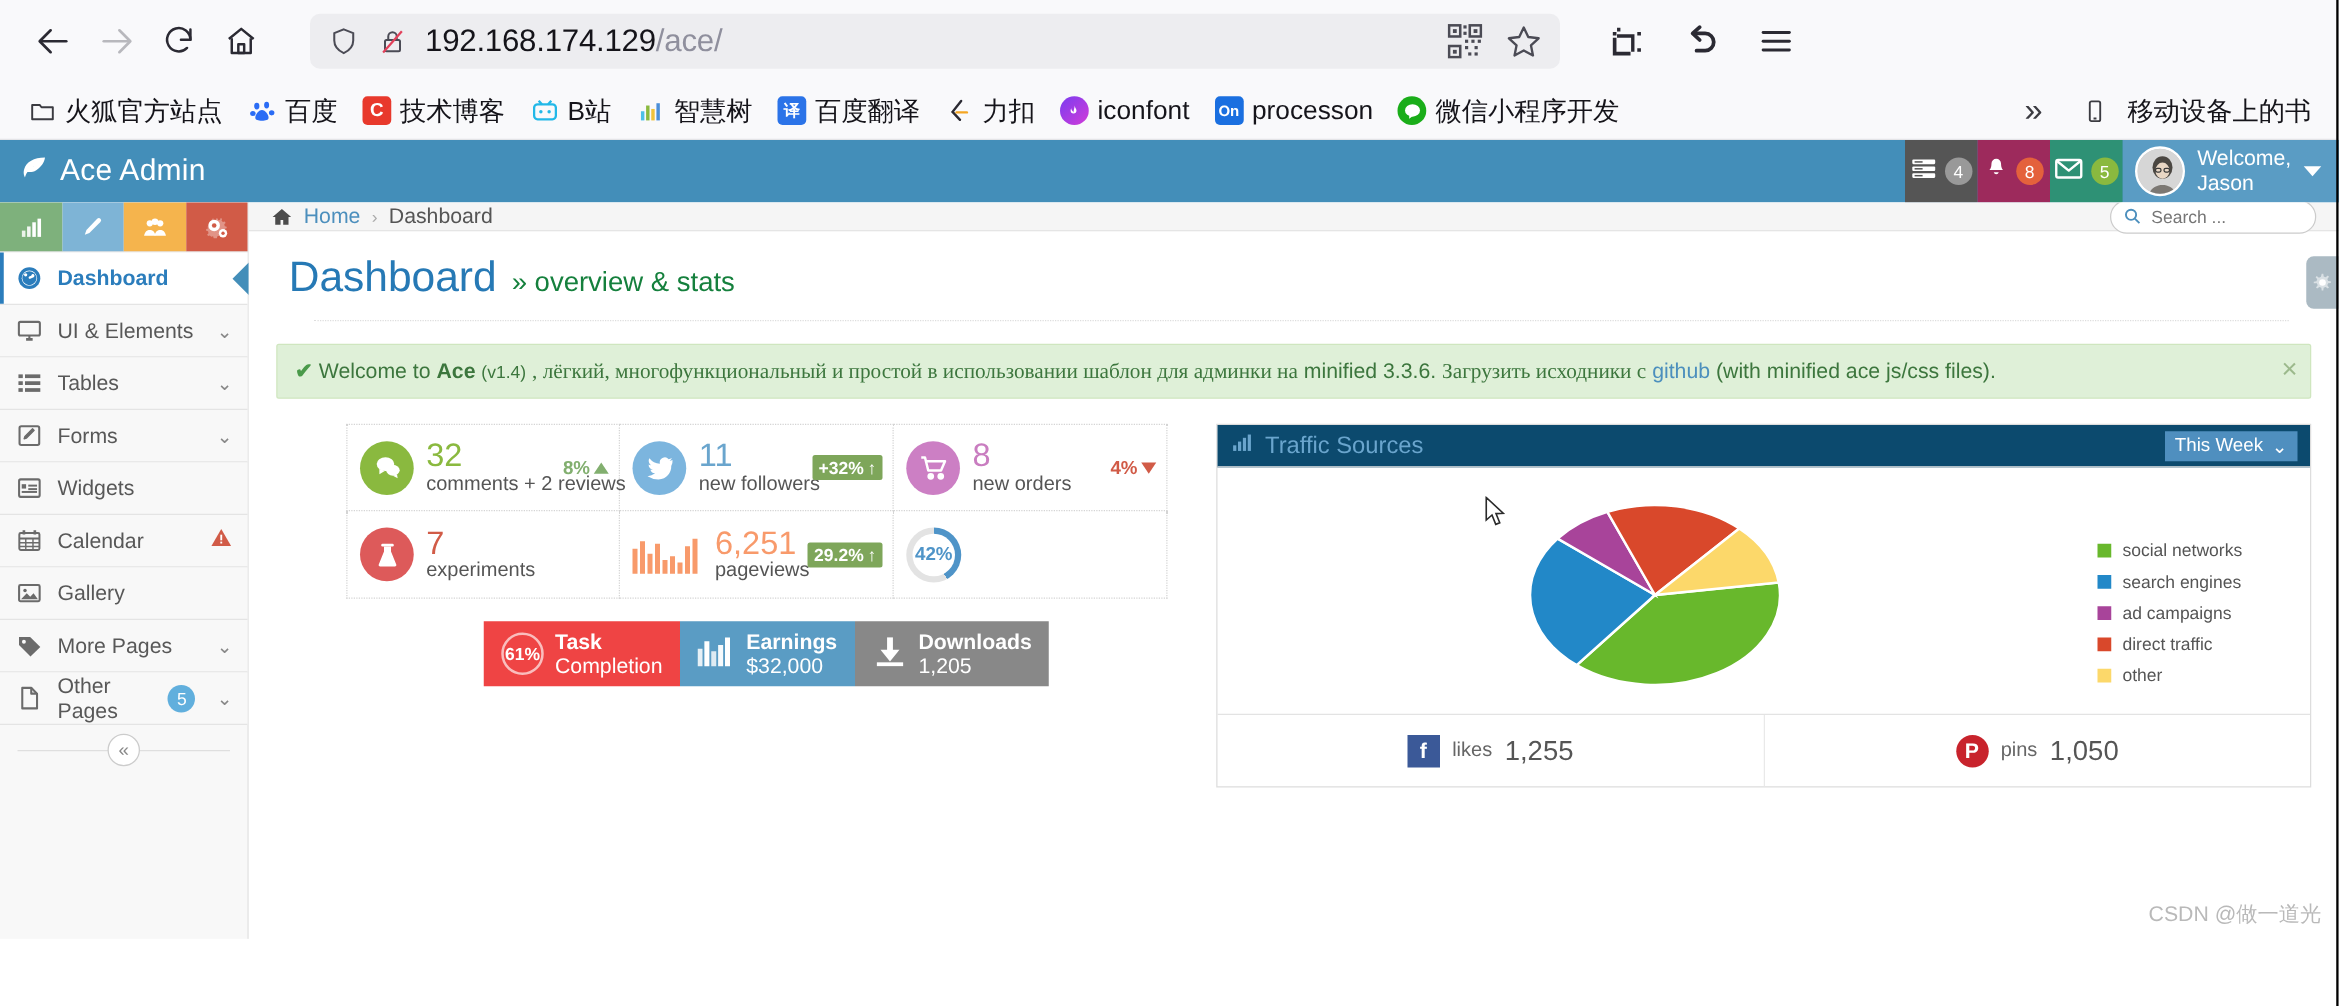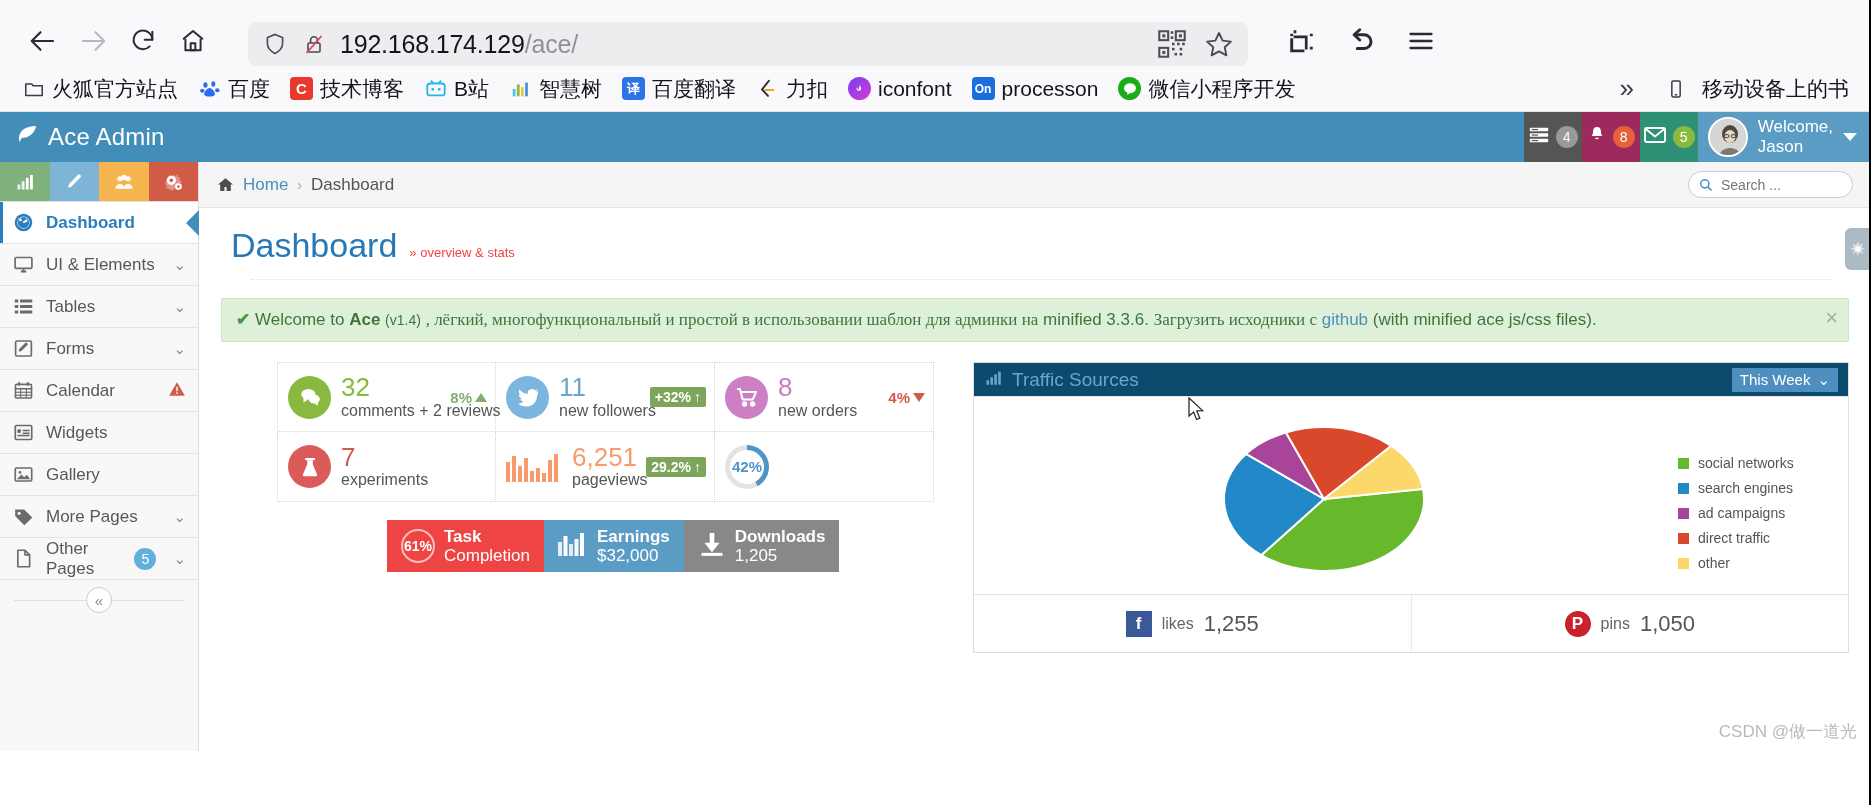--- a/index.html
+++ b/index.html
@@ -7,21 +7,21 @@
   body {
     width: 1871px; height: 805px;
     font-family: "Liberation Sans", sans-serif;
     background: #fff; overflow: hidden;
     position: relative;
   }
 
   
   #browser-chrome { width:100%; background:#f9f9fb; }
   #nav-bar {
-    height: 66px; display:flex; align-items:flex-end;
+    height: 66px; display:flex; align-items:center;
     padding: 0 18px; background:#f9f9fb;
   }
   .nav-btn {
     width:50px; height:50px; display:flex; align-items:center; justify-content:center;
     border-radius: 6px; color:#2b2a33; flex:0 0 auto;
   }
   .nav-btn svg { display:block; }
   .nav-btn.disabled { color:#b8b8bd; }
   #url-wrap {
     flex: 1 1 auto; margin: 0 22px 0 30px; height:44px;
@@ -136,39 +136,39 @@
   #collapse-row .rule { position:absolute; left:14px; right:14px; top:50%; height:1px; background:#dfdfdf; }
   #collapse-btn {
     width:26px;height:26px;border-radius:50%;border:1px solid #ccc;background:#fff;
     display:flex;align-items:center;justify-content:center; color:#888; font-size:15px;
     position:relative; z-index:2; cursor:pointer;
   }
 
   
   #main { flex:1 1 auto; position:relative; background:#fff; overflow:hidden; }
   #breadcrumbs {
-    height:46px; background:#f5f5f5; border-bottom:1px solid #e5e5e5;
+    height:23px; background:#f5f5f5; border-bottom:1px solid #e5e5e5;
     display:flex; align-items:center; padding:0 18px; gap:9px; font-size:17px; color:#555;
   }
   #breadcrumbs .home-ico { color:#4c4c4c; display:flex; }
   #breadcrumbs a { color:#4c8fbd; text-decoration:none; }
   #breadcrumbs .sep { color:#aaa; font-size:14px; }
   #nav-search {
     margin-left:auto; width:165px; height:27px; border:1px solid #ccc; border-radius:14px;
     background:#fff; display:flex; align-items:center; gap:6px; padding:0 10px;
   }
   #nav-search input {
     border:0; outline:0; font-size:14px; color:#888; width:100%;
     font-family:"Liberation Sans", sans-serif; background:transparent;
   }
   #nav-search .s-ico { color:#4c8fbd; display:flex; }
 
   #page-head { padding: 18px 20px 0 32px; position:relative; }
   #page-title { font-size:34px; color:#2679b5; font-weight:300; display:flex; align-items:baseline; gap:12px; }
-  #page-title .small { font-size:13px; color:#ef4444; }
+  #page-title .small { font-size:22px; color:#15803d; }
   #title-rule { margin: 14px 20px 0 20px; border-top:1px dotted #ddd; }
 
   #settings-tab {
     position:absolute; right:0; top:20px; width:26px; height:42px;
     background:#abbac3; border-radius:6px 0 0 6px; display:flex; align-items:center;
     justify-content:center; color:#fff; cursor:pointer;
   }
 
   
   #alert {
@@ -621,52 +621,52 @@
               <rect x="3" y="3.4" width="18" height="17.2" rx="1.6"></rect>
               <path d="M16.4 7.2 9.4 14.2l-2.2.7.7-2.2 7-7z" fill="currentColor" stroke-width="1.2"></path>
             </svg>
         </span>
         <span class="side-label">Forms</span>
         <span class="side-chev">⌄</span>
       </div>
 
       <div class="side-item">
         <span class="side-ico">
+          <svg width="21" height="21" viewBox="0 0 24 24" fill="none" stroke="currentColor" stroke-width="1.9">
+              <rect x="2.6" y="4" width="18.8" height="16" rx="1.4"></rect>
+              <rect x="5" y="8.4" width="4" height="4" fill="currentColor" stroke="none"></rect>
+              <rect x="11" y="8.8" width="8" height="1.8" fill="currentColor" stroke="none"></rect>
+              <rect x="11" y="12" width="8" height="1.8" fill="currentColor" stroke="none"></rect>
+              <rect x="5" y="14.6" width="14" height="1.8" fill="currentColor" stroke="none"></rect>
+            </svg>
+        </span>
+        <span class="side-label">Widgets</span>
+      </div>
+
+      <div class="side-item">
+        <span class="side-ico">
           <svg width="21" height="21" viewBox="0 0 24 24" fill="none" stroke="currentColor" stroke-width="1.8">
               <rect x="2.8" y="5" width="18.4" height="15.6" rx="1.3"></rect>
               <line x1="2.8" y1="10" x2="21.2" y2="10"></line>
               <line x1="7" y1="2.6" x2="7" y2="6.4" stroke-width="2.4"></line>
               <line x1="17" y1="2.6" x2="17" y2="6.4" stroke-width="2.4"></line>
               <line x1="8.7" y1="10" x2="8.7" y2="20.6" stroke-width="1.3"></line>
               <line x1="15.3" y1="10" x2="15.3" y2="20.6" stroke-width="1.3"></line>
               <line x1="2.8" y1="14" x2="21.2" y2="14" stroke-width="1.3"></line>
               <line x1="2.8" y1="17.4" x2="21.2" y2="17.4" stroke-width="1.3"></line>
             </svg>
         </span>
         <span class="side-label">Calendar</span>
         <span class="side-warn">
           <svg width="18" height="18" viewBox="0 0 24 24" fill="#d15b47">
               <path d="M12 3 22.5 21H1.5z"></path>
               <rect x="11" y="9" width="2" height="6" fill="#fff"></rect>
               <rect x="11" y="16.4" width="2" height="2" fill="#fff"></rect>
             </svg>
         </span>
-      </div>
-
-      <div class="side-item">
-        <span class="side-ico">
-          <svg width="21" height="21" viewBox="0 0 24 24" fill="none" stroke="currentColor" stroke-width="1.9">
-              <rect x="2.6" y="4" width="18.8" height="16" rx="1.4"></rect>
-              <rect x="5" y="8.4" width="4" height="4" fill="currentColor" stroke="none"></rect>
-              <rect x="11" y="8.8" width="8" height="1.8" fill="currentColor" stroke="none"></rect>
-              <rect x="11" y="12" width="8" height="1.8" fill="currentColor" stroke="none"></rect>
-              <rect x="5" y="14.6" width="14" height="1.8" fill="currentColor" stroke="none"></rect>
-            </svg>
-        </span>
-        <span class="side-label">Widgets</span>
       </div>
 
       <div class="side-item">
         <span class="side-ico">
           <svg width="21" height="21" viewBox="0 0 24 24" fill="none" stroke="currentColor" stroke-width="1.9">
               <rect x="2.6" y="4.6" width="18.8" height="14.8" rx="1.3"></rect>
               <circle cx="8" cy="9.6" r="1.6" fill="currentColor" stroke="none"></circle>
               <path d="M4.4 17.5 9.6 12l3.2 3.2 3-3 4 5.3z" fill="currentColor" stroke="none"></path>
             </svg>
         </span>

